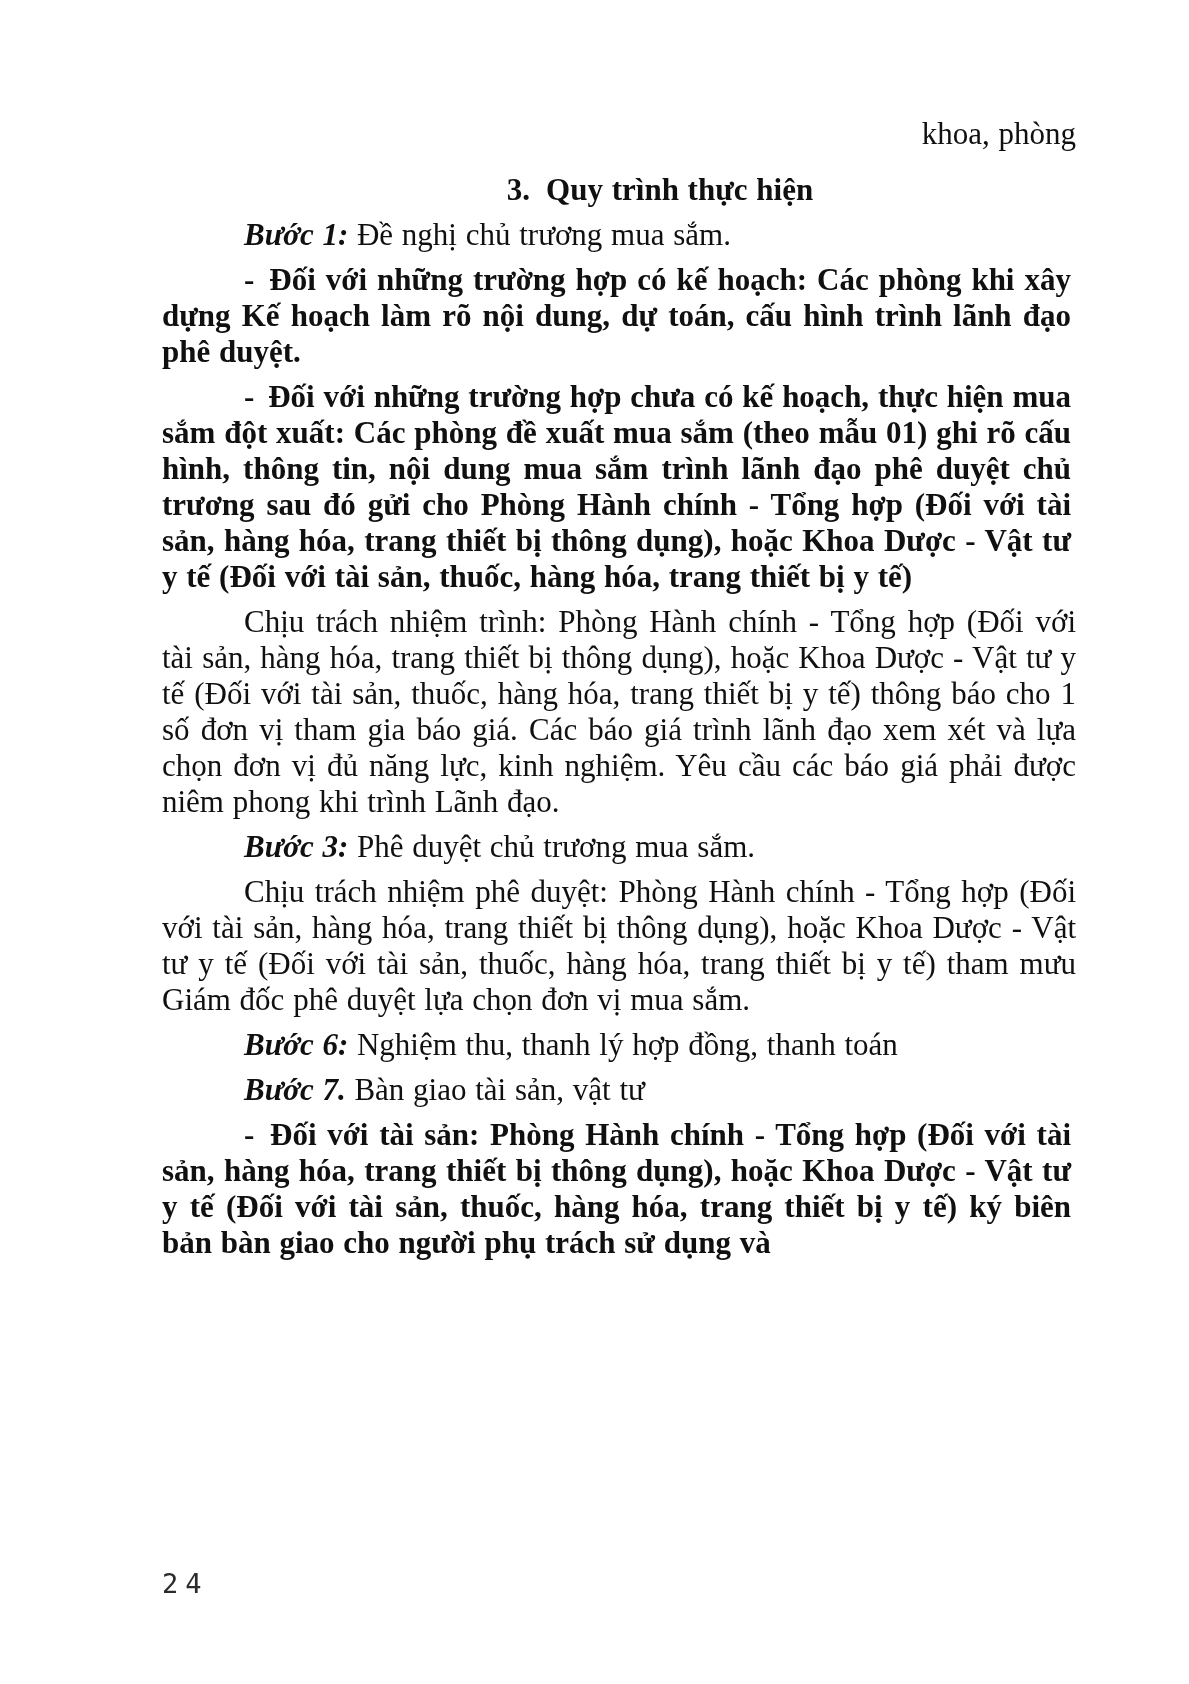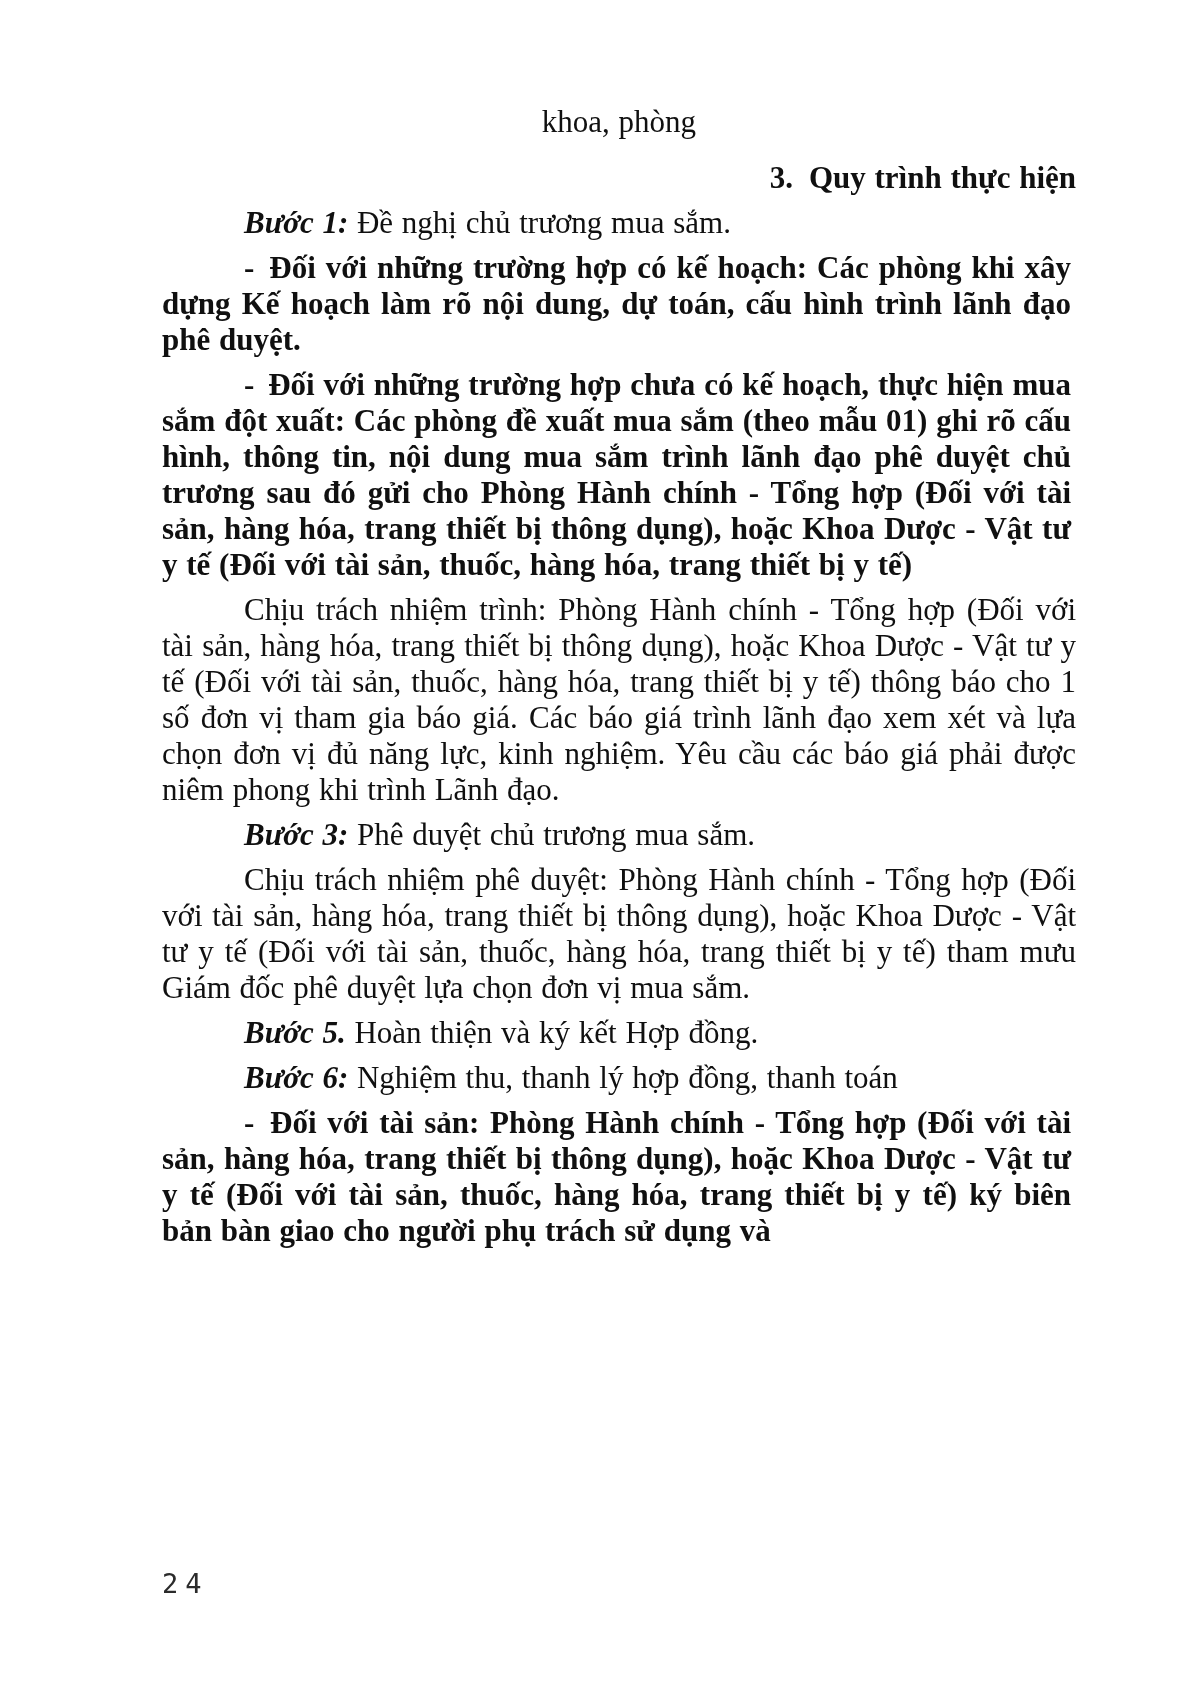--- a/index.html
+++ b/index.html
@@ -24,28 +24,28 @@
   }
   p.para {
     margin: 9px 0 0 0;
     font-size: 31px;
     line-height: 36px;
     text-align: justify;
     text-indent: 82px;
     word-spacing: 1px;
   }
   p.continuation {
-    margin-top: 0;
+    margin-top: 12px;
     text-indent: 0;
-    text-align: center;
+    text-align: right;
   }
   p.heading {
     font-weight: bold;
     margin-top: 20px;
-    text-align: right;
+    text-align: center;
   }
   p.heading .hnum {
     margin-right: 16px;
   }
   .step-label {
     font-weight: bold;
     font-style: italic;
   }
   .dash {
     font-weight: bold;
@@ -69,18 +69,18 @@
 <div class="page">
   <div class="content">
       <p class="para continuation"><span>khoa, phòng</span></p>
       <p class="para heading"><span class="hnum">3.</span><span>Quy trình thực hiện</span></p>
       <p class="para step"><span class="step-label">Bước 1:</span><span> Đề nghị chủ trương mua sắm.</span></p>
       <p class="para dash"><span class="dash">-</span><span> Đối với những trường hợp có kế hoạch: Các phòng khi xây dựng Kế hoạch làm rõ nội dung, dự toán, cấu hình trình lãnh đạo phê duyệt.</span></p>
       <p class="para dash"><span class="dash">-</span><span> Đối với những trường hợp chưa có kế hoạch, thực hiện mua sắm đột xuất: Các phòng đề xuất mua sắm (theo mẫu 01) ghi rõ cấu hình, thông tin, nội dung mua sắm trình lãnh đạo phê duyệt chủ trương sau đó gửi cho Phòng Hành chính - Tổng hợp (Đối với tài sản, hàng hóa, trang thiết bị thông dụng), hoặc Khoa Dược - Vật tư y tế (Đối với tài sản, thuốc, hàng hóa, trang thiết bị y tế)</span></p>
       <p class="para body"><span>Chịu trách nhiệm trình: Phòng Hành chính - Tổng hợp (Đối với tài sản, hàng hóa, trang thiết bị thông dụng), hoặc Khoa Dược - Vật tư y tế (Đối với tài sản, thuốc, hàng hóa, trang thiết bị y tế) thông báo cho 1 số đơn vị tham gia báo giá. Các báo giá trình lãnh đạo xem xét và lựa chọn đơn vị đủ năng lực, kinh nghiệm. Yêu cầu các báo giá phải được niêm phong khi trình Lãnh đạo.</span></p>
       <p class="para step"><span class="step-label">Bước 3:</span><span> Phê duyệt chủ trương mua sắm.</span></p>
       <p class="para body"><span>Chịu trách nhiệm phê duyệt: Phòng Hành chính - Tổng hợp (Đối với tài sản, hàng hóa, trang thiết bị thông dụng), hoặc Khoa Dược - Vật tư y tế (Đối với tài sản, thuốc, hàng hóa, trang thiết bị y tế) tham mưu Giám đốc phê duyệt lựa chọn đơn vị mua sắm.</span></p>
-      <p class="para step"><span class="step-label">Bước 5.</span><span> Hoàn thiện và ký kết Hợp đồng.</span></p>
       <p class="para step"><span class="step-label">Bước 6:</span><span> Nghiệm thu, thanh lý hợp đồng, thanh toán</span></p>
+      <p class="para step"><span class="step-label">Bước 7.</span><span> Bàn giao tài sản, vật tư</span></p>
       <p class="para dash"><span class="dash">-</span><span> Đối với tài sản: Phòng Hành chính - Tổng hợp (Đối với tài sản, hàng hóa, trang thiết bị thông dụng), hoặc Khoa Dược - Vật tư y tế (Đối với tài sản, thuốc, hàng hóa, trang thiết bị y tế) ký biên bản bàn giao cho người phụ trách sử dụng và</span></p>
     </div>
   <div class="footer">24</div>
 </div>
 
 </body></html>

